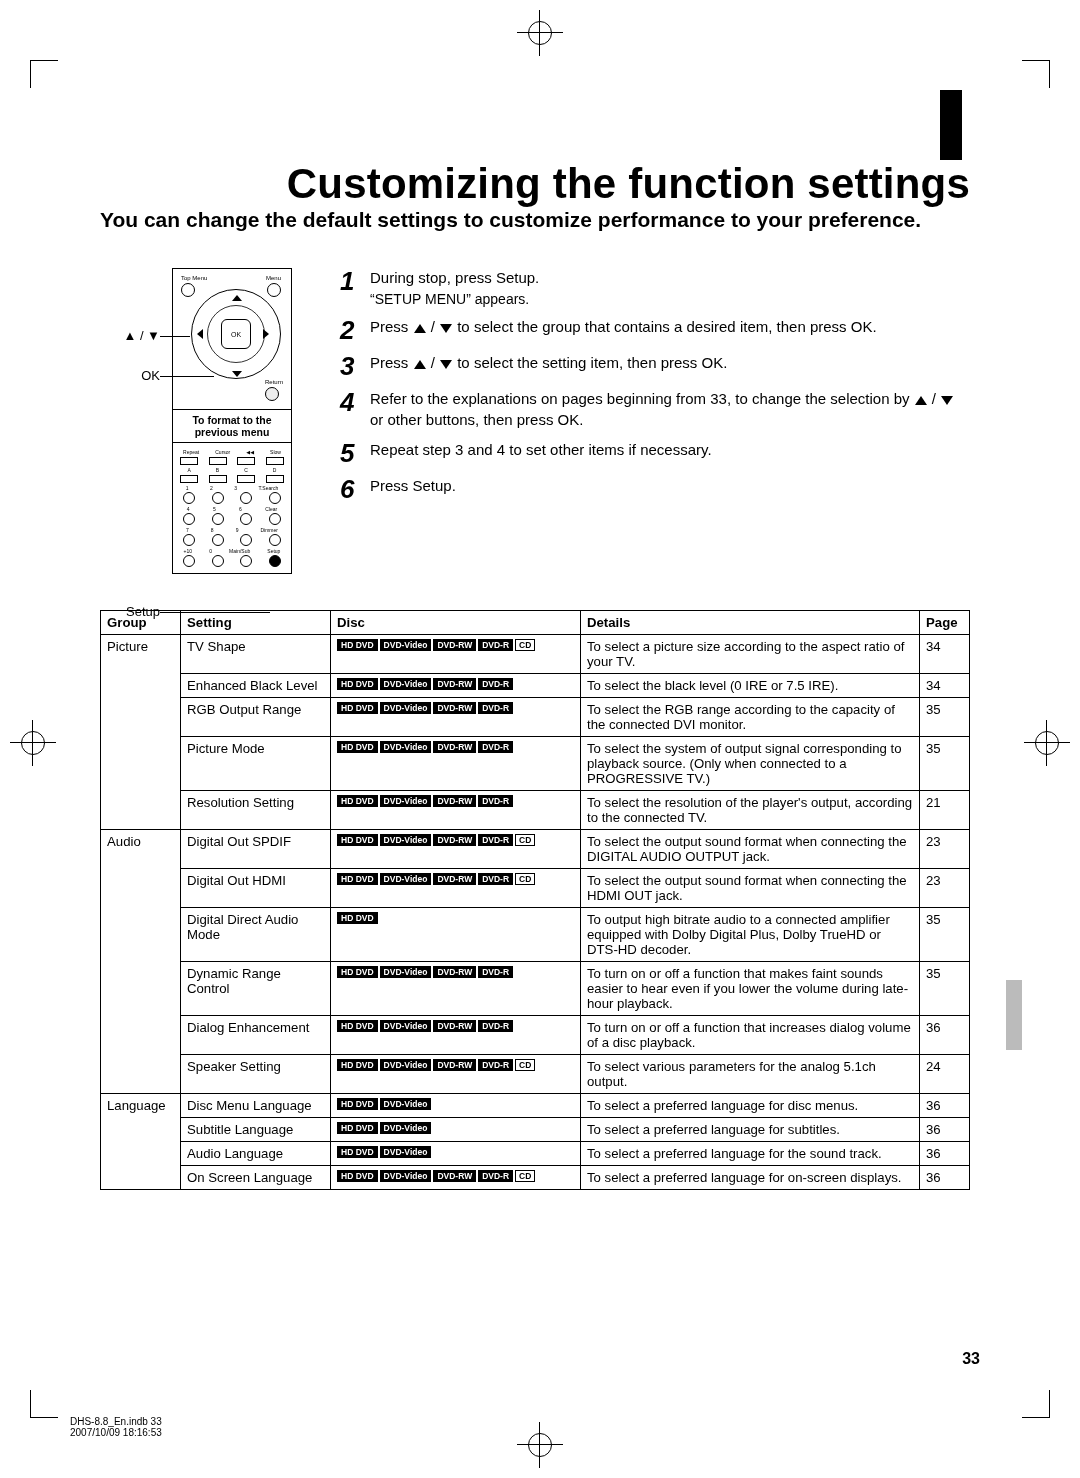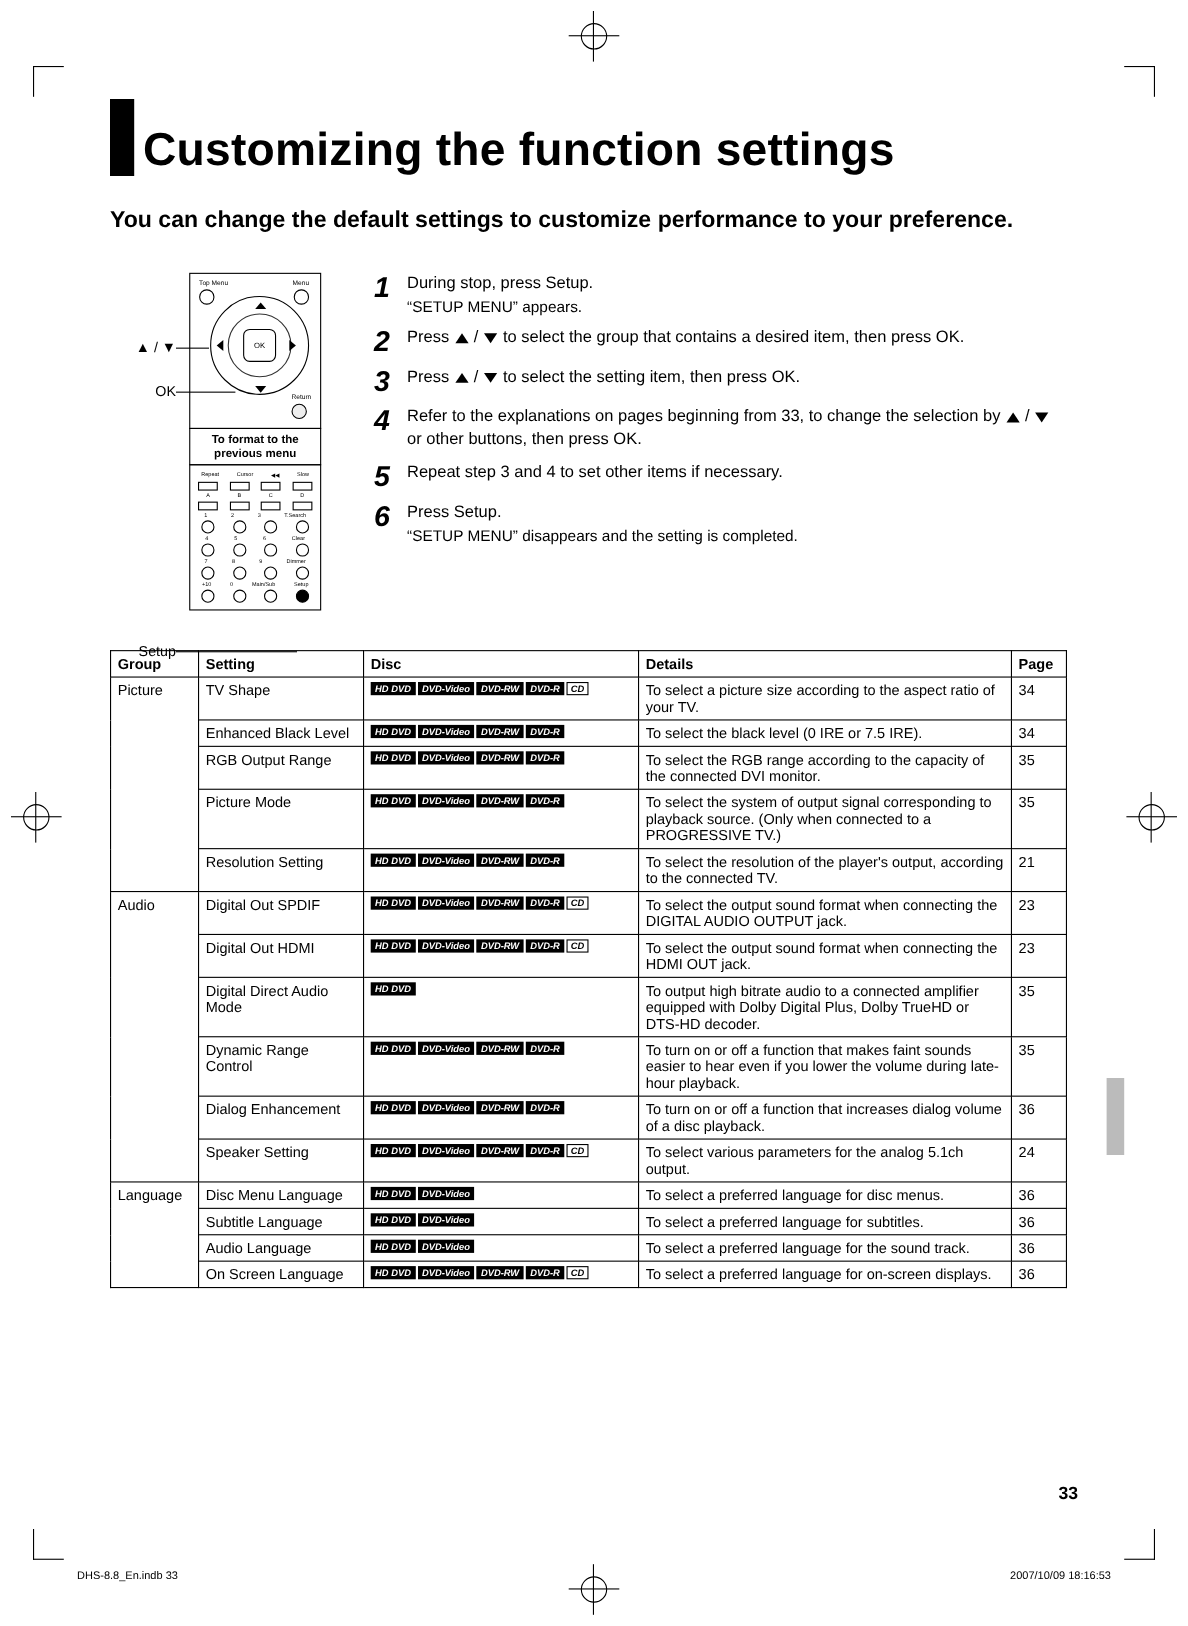--- a/index.html
+++ b/index.html
@@ -26,21 +26,21 @@
   .reg-bottom { bottom: 10px; left: 517px; }
   .reg-left { top: 720px; left: 10px; }
   .reg-right { top: 720px; right: 10px; }
 
   .page {
     position: absolute;
     left: 100px;
     top: 90px;
     width: 870px;
   }
-  .title-row { display:flex; align-items:flex-end; margin-bottom: 28px;}
+  .title-row { display:flex; align-items:flex-end;  flex-direction: column;}
   .title-bar { width: 22px; height: 70px; background:#000; margin-right: 8px;}
   h1 { font-size: 42px; font-weight: bold; letter-spacing: 0.2px;}
   .intro { font-size: 21px; font-weight: bold; margin-bottom: 36px;}
 
   .upper { display:flex; gap: 40px; margin-bottom: 36px;}
   .remote-col { width: 200px; position: relative; font-size: 12px;}
   .remote-box {
     border: 1px solid #000; width: 120px; margin-left: 72px;
     padding: 4px 4px 6px 4px;
   }
@@ -81,25 +81,25 @@
   .tri-inline { display:inline-block; width:0; height:0; vertical-align:middle; margin:0 1px;}
   .tiu { border-left:6px solid transparent; border-right:6px solid transparent; border-bottom:9px solid #000;}
   .tid { border-left:6px solid transparent; border-right:6px solid transparent; border-top:9px solid #000;}
 
   table { border-collapse: collapse; width:100%; font-size:13.2px; table-layout:fixed;}
   th, td { border:1px solid #000; padding:4px 6px; vertical-align:top; text-align:left;}
   th { font-weight:bold;}
   col.c1 { width:80px;} col.c2 { width:150px;} col.c3 { width:250px;}
   col.c4 { width:auto;} col.c5 { width:50px;}
   .disc-badges { display:flex; flex-wrap:wrap; gap:2px;}
-  .badge { background:#000; color:#fff; font-size:8.5px; font-weight:bold; padding:1.5px 4px; line-height:1; white-space:nowrap;font-style:italic;}
+  .badge { background:#000; color:#fff; font-size:8.5px; font-weight:bold; padding:1.5px 4px; line-height:1; white-space:nowrap;}
   .badge.lite { background:#fff; color:#000; border:1px solid #000; padding:0.5px 3px;}
 
   .pagenum { position:absolute; right:100px; top:1350px; font-size:16px; font-weight:bold;}
-  .footer { position:absolute; left:70px; bottom:40px; right:70px; font-size:10px; display:flex; justify-content:space-between; color:#000;}
+  .footer { position:absolute; left:70px; bottom:40px; right:70px; font-size:10px; display:flex; justify-content:space-between; color:#000;flex-direction:column;}
   .side-tab { position:absolute; right:58px; top:980px; width:16px; height:70px; background:#bbb;}
 </style>
 </head>
 <body>
 
 <div class="crop-tl"></div>
 <div class="crop-tr"></div>
 <div class="crop-bl"></div>
 <div class="crop-br"></div>
 <div class="reg-mark reg-top">
@@ -266,21 +266,20 @@
         <div class="step">
           <div class="step-num">5</div>
           <div class="step-body">
             <div class="step-title">Repeat step 3 and 4 to set other items if necessary.</div>
           </div>
         </div>
         <div class="step">
           <div class="step-num">6</div>
           <div class="step-body">
             <div class="step-title">Press Setup.</div>
-            <div class="step-sub">“SETUP MENU” disappears and the setting is completed.</div>
           </div>
         </div>
       </div>
   </div>
 
   <table>
     <colgroup>
         <col class="c1">
         <col class="c2">
         <col class="c3">

